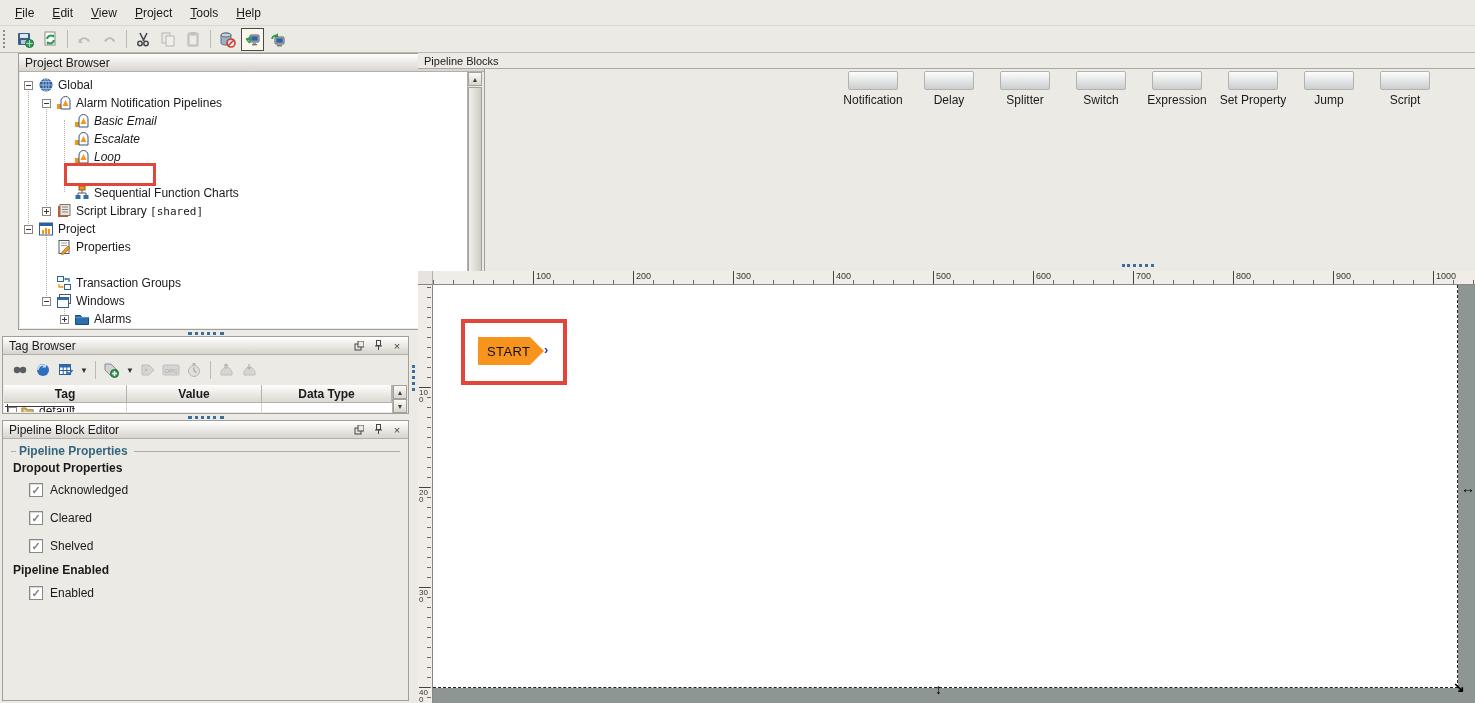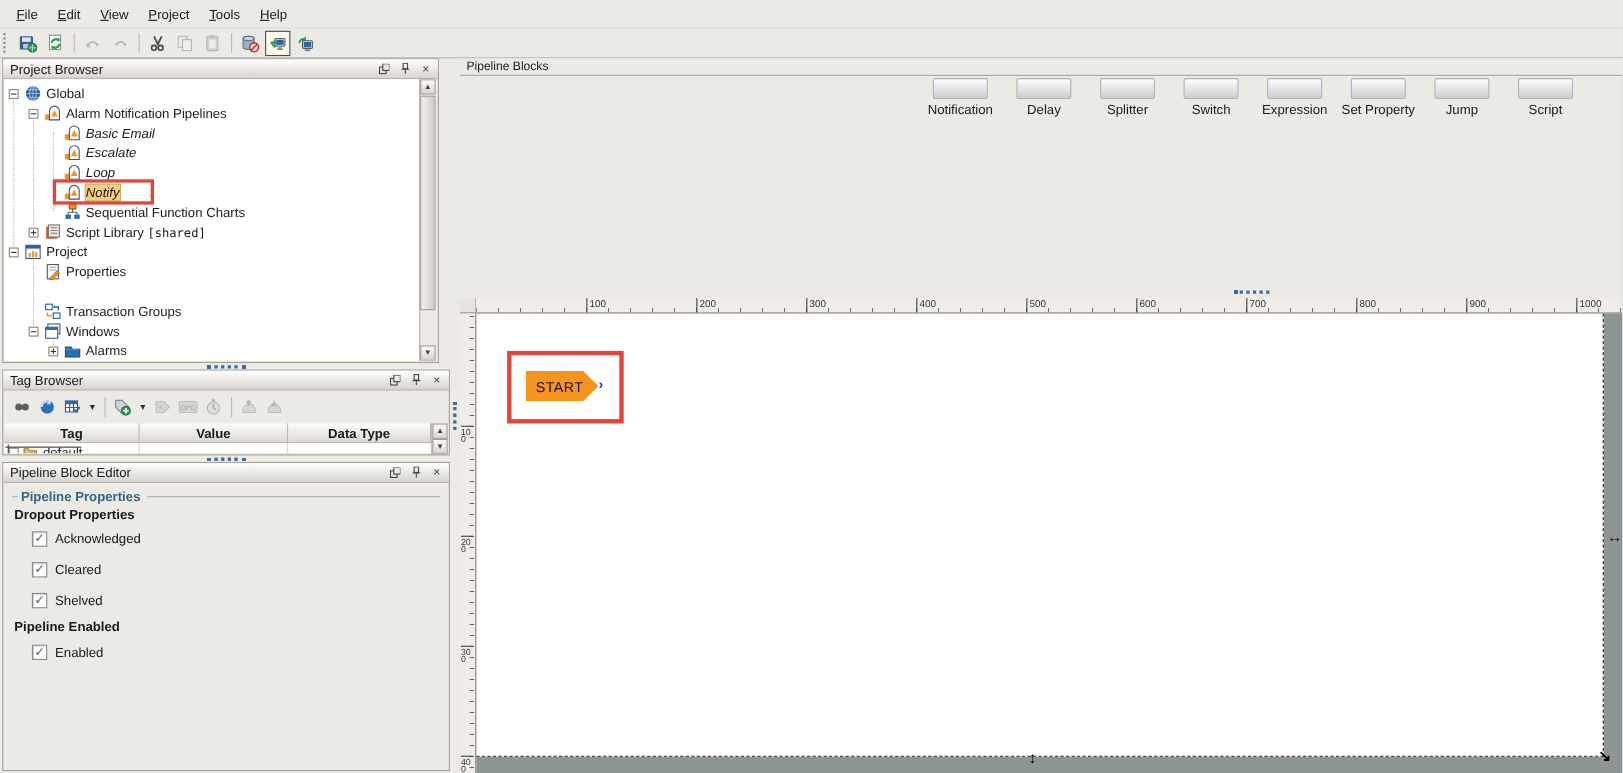--- a/index.html
+++ b/index.html
@@ -190,21 +190,21 @@
       <svg width="17" height="17" viewBox="0 0 17 17">
           <path d="M3 8a4 4 0 0 1 6-3" fill="none" stroke="#2f9e52" stroke-width="1.8"></path>
           <path d="M9 2v4H5z" fill="#2f9e52"></path>
           <rect x="6" y="6" width="9" height="7" rx="1" fill="#d8d8d4" stroke="#55585a"></rect>
           <rect x="7.2" y="7.2" width="6.6" height="4.6" fill="#2c64a8"></rect>
           <rect x="8" y="14" width="5" height="1.4" fill="#73777a"></rect>
         </svg>
     </span>
   </div>
 
-  <div class="panel" style="left:2px;top:53px;width:397px;height:277px;text-align:right;">
+  <div class="panel" style="left:18px;top:53px;width:467px;height:277px;text-align:right;">
     <div class="ptitle">
       <span>Project Browser</span>
       <span class="sp"></span>
       <span class="pbtn">
           <svg width="10" height="10" viewBox="0 0 10 10">
             <rect x="1" y="3" width="6" height="6" fill="none" stroke="#444"></rect>
             <rect x="4" y="0" width="6" height="6" fill="#eceae5" stroke="#444"></rect>
           </svg>
         </span>
       <span class="pbtn">
@@ -256,28 +256,20 @@
           </svg>
         <span class="tl it" style="left:74px">Escalate</span>
       </div>
       <div class="trow" style="top:76px">
         <svg class="ti" style="left:54px" viewBox="0 0 16 16">
             <rect x="1" y="9" width="5" height="5" fill="#f7941e"></rect>
             <path d="M5 14V6a4.5 4.5 0 0 1 9 0v8z" fill="#fff" stroke="#33557a"></path>
             <path d="M9.5 5l3 6h-6z" fill="#f7941e"></path>
           </svg>
         <span class="tl it" style="left:74px">Loop</span>
-      </div>
-      <div class="trow" style="top:94px">
-        <svg class="ti" style="left:54px" viewBox="0 0 16 16">
-            <rect x="1" y="9" width="5" height="5" fill="#f7941e"></rect>
-            <path d="M5 14V6a4.5 4.5 0 0 1 9 0v8z" fill="#fff" stroke="#33557a"></path>
-            <path d="M9.5 5l3 6h-6z" fill="#f7941e"></path>
-          </svg>
-        <span class="tl it sel" style="left:74px">Notify</span>
       </div>
       <div class="trow" style="top:112px">
         <svg class="ti" style="left:54px" viewBox="0 0 16 16">
             <rect x="5" y="1" width="6" height="4" fill="#f7941e" stroke="#8a5a10"></rect>
             <path d="M8 5v3M4 8h8M4 8v2M12 8v2" stroke="#55585a" fill="none"></path>
             <rect x="1.5" y="10" width="5" height="4" fill="#2d6fad"></rect>
             <rect x="9.5" y="10" width="5" height="4" fill="#2d6fad"></rect>
           </svg>
         <span class="tl" style="left:74px">Sequential Function Charts</span>
       </div>

